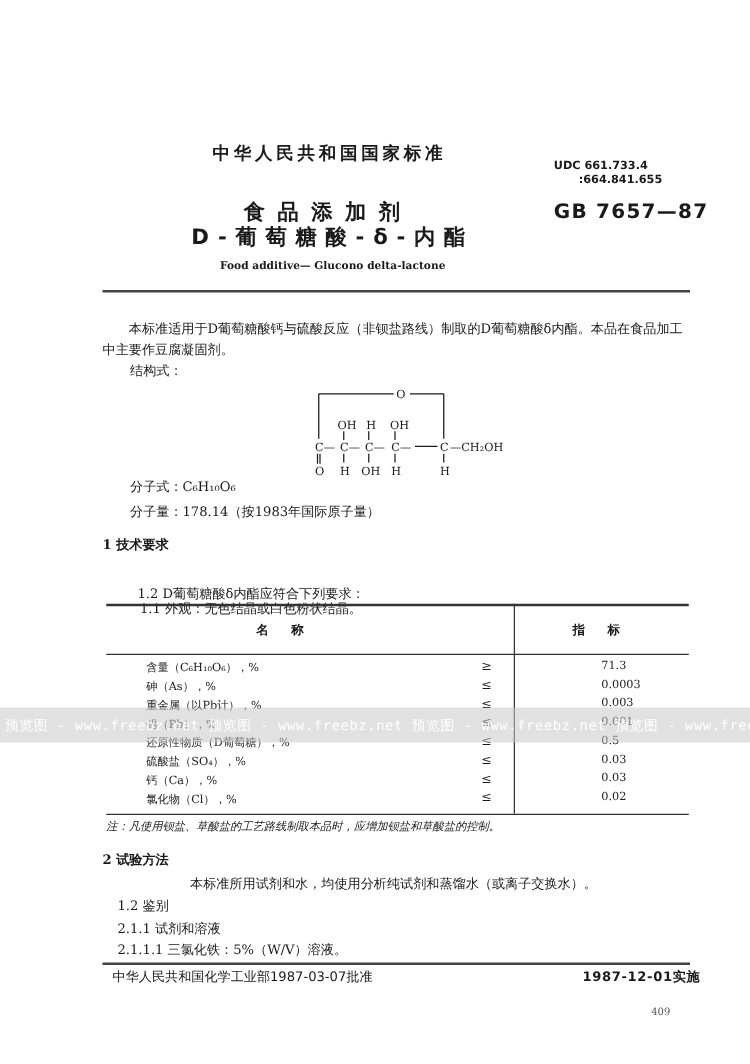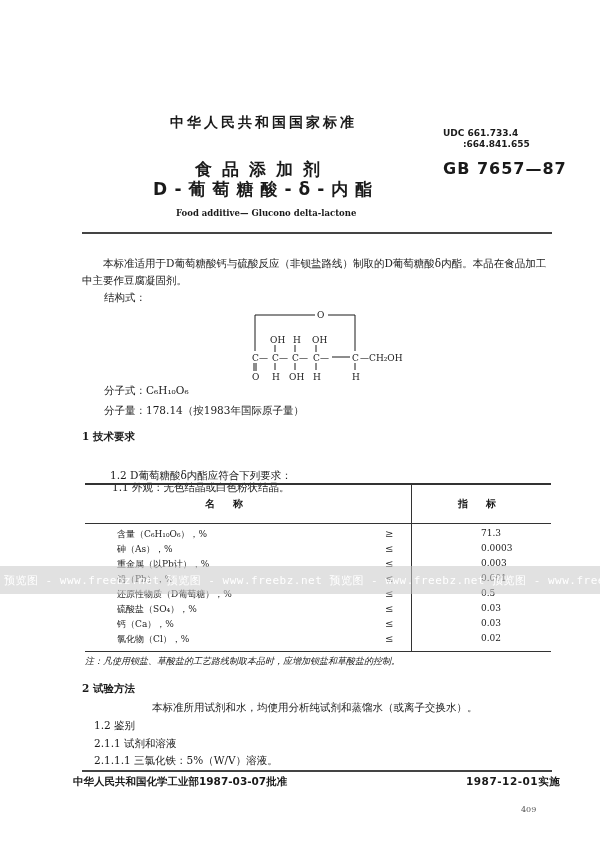--- a/index.html
+++ b/index.html
@@ -33,21 +33,21 @@
   .row .nm { position:absolute; left:32px; }
   .row .op { position:absolute; left:300px; font-size:10px; }
   .row .vl { position:absolute; left:396px; }
   .note { left:85px; top:655px; font-size:9px;font-style:italic; }
   .s2 { left:82px; top:680px; font-weight:bold; }
   .s2p { left:104px; top:699px;margin-left:48px; }
   .s21 { left:94px; top:717px; }
   .s211 { left:94px; top:735px; }
   .s2111 { left:94px; top:752px; }
   .rule-bot { left:82px; top:770px; width:470px; height:2px; background:#444; }
-  .foot-l { left:73px; top:775px; font-family:"DejaVu Sans", sans-serif; font-weight:bold; font-size:10.5px; }
+  .foot-l { left:90px; top:775px; font-family:"DejaVu Sans", sans-serif; font-weight:normal; font-size:10.5px; }
   .foot-r { left:466px; top:775px; font-family:"DejaVu Sans", sans-serif; font-weight:bold; font-size:10.5px; letter-spacing:0.5px; }
   .pageno { left:521px; top:805px; font-size:8px; color:#555; }
   .wm { left:0; top:566px; width:600px; height:28px; background:rgba(200,200,200,0.55); }
   .wm-text { position:absolute; left:4px; top:7px; white-space:nowrap; font-family:"DejaVu Sans Mono", monospace; font-size:11px; color:#ffffff; letter-spacing:0.5px; }
 </style>
 </head>
 <body>
 
 <div class="abs natl">中华人民共和国国家标准</div>
 <div class="abs udc">

